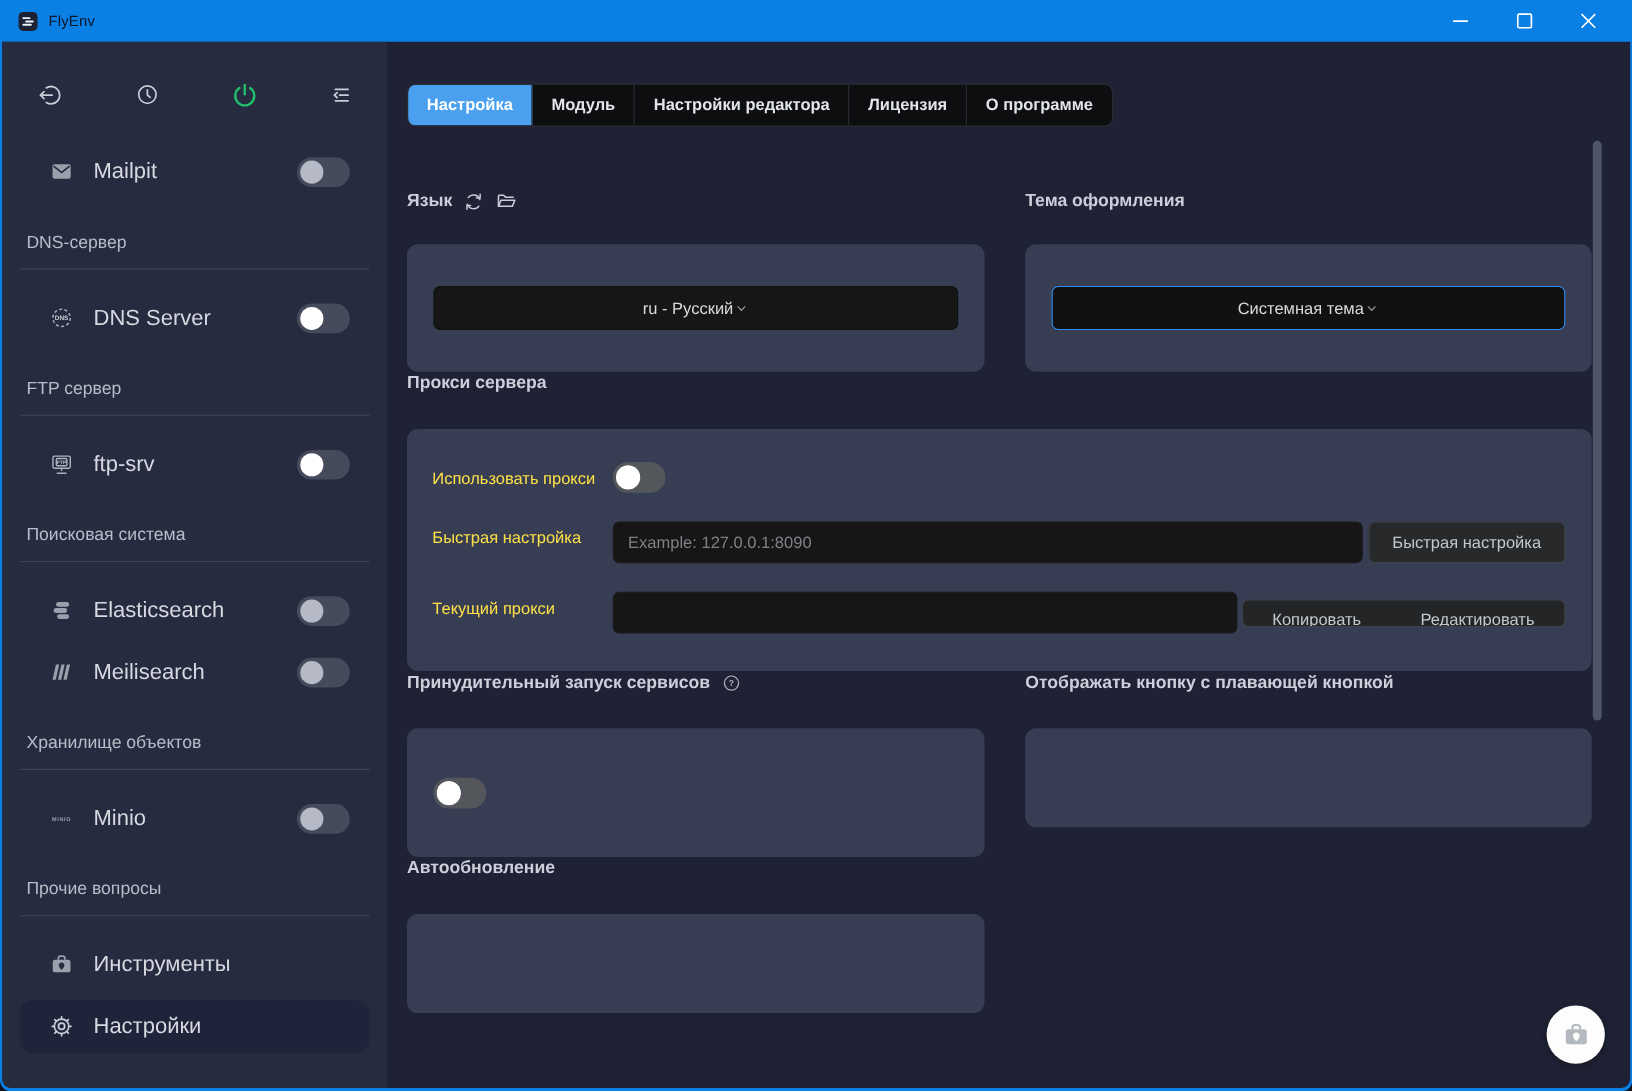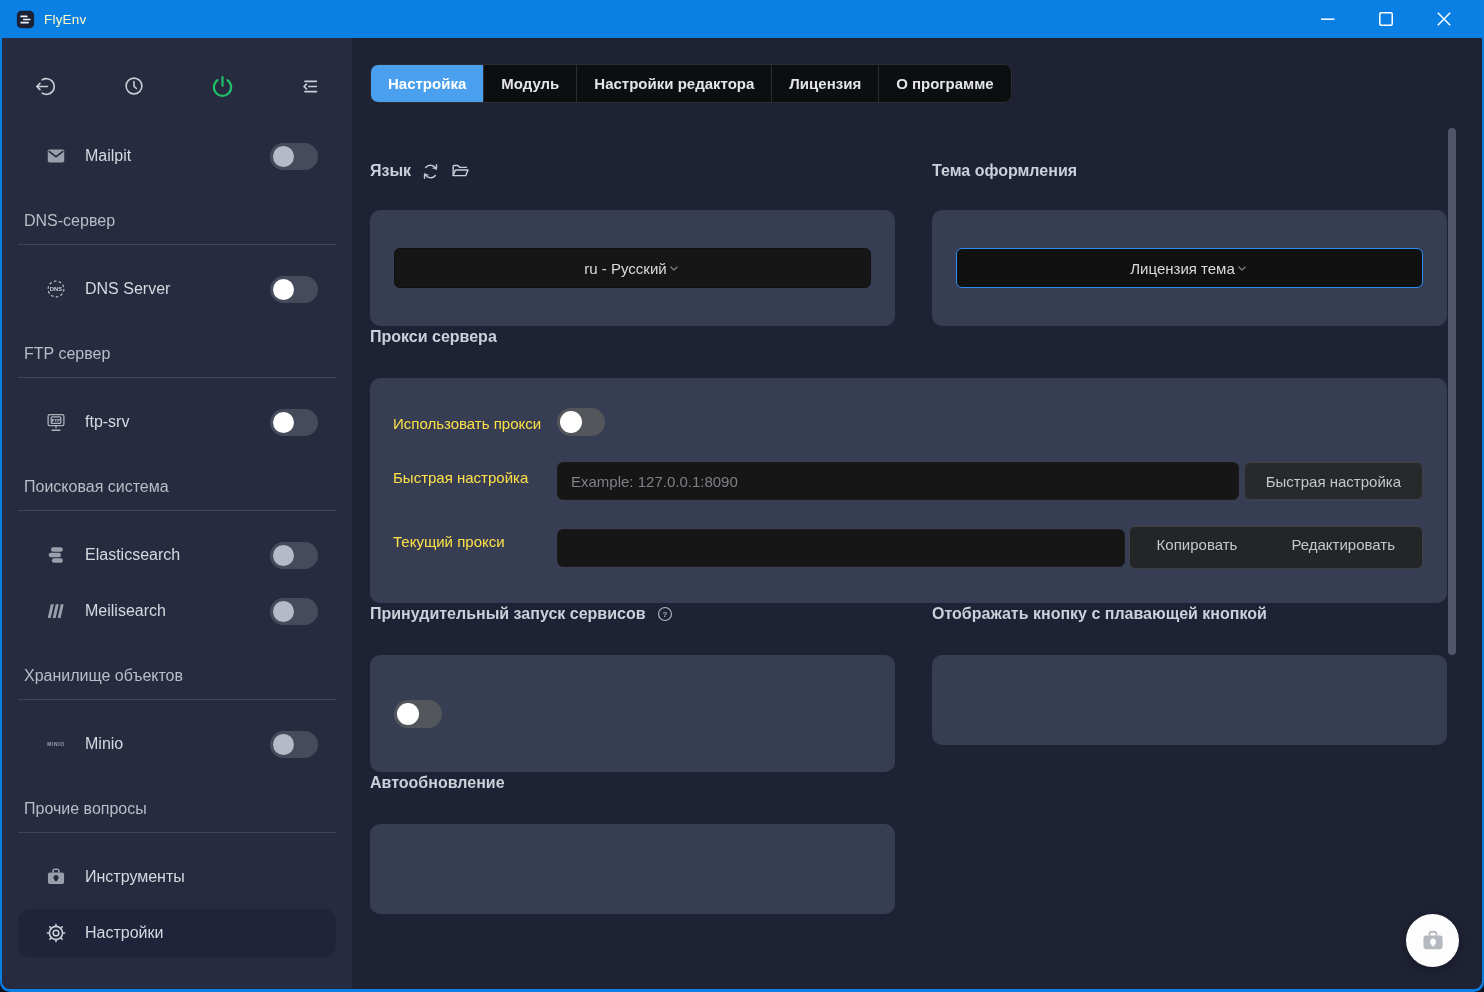--- a/index.html
+++ b/index.html
@@ -1,45 +1,45 @@
 <!DOCTYPE html>
 <html><head>
 <meta charset="utf-8">
 <style>
   html,body{margin:0;padding:0;background:#101322;font-family:"Liberation Sans",sans-serif;}
   *{box-sizing:border-box;}
   .window{width:1484px;height:992px;background:#0b80e4;padding:0 2px 3px;border-radius:0 0 10px 10px;position:relative;overflow:hidden;}
-  .titlebar{height:38px;display:flex;align-items:center;padding:0 12px;color:#fef9c3;}
+  .titlebar{height:38px;display:flex;align-items:center;padding:0 12px;color:#0f172a;}
   .logo{display:flex;margin:0 9px 0 2px;}
   .apptitle{font-size:13.5px;letter-spacing:.2px;}
   .wincontrols{margin-left:auto;display:flex;align-items:center;gap:22px;padding-right:8px;}
   .winbtn{width:36px;height:30px;display:flex;align-items:center;justify-content:center;cursor:default;}
   .app{display:flex;height:951px;background:#1f2234;border-radius:0 0 8px 8px;overflow:hidden;}
   
   .sidebar{width:350px;flex-shrink:0;background:#272b3f;padding-top:28px;overflow:hidden;}
   .side-icons{display:flex;justify-content:space-between;align-items:center;padding:0 26px 0 28px;height:40px;}
   .side-icons .sic{width:30px;height:30px;display:flex;align-items:center;justify-content:center;cursor:pointer;}
   .entries{margin-top:0;}
   .svc{display:flex;align-items:center;height:56px;padding:0 34px 0 42px;}
   .entries > .svc:first-child{margin-top:22px;}
   .sep + .svc{margin-top:16px;}
   .svc .ic{width:24px;display:flex;justify-content:center;margin-right:17px;flex-shrink:0;}
-  .svc .lbl{font-size:16px;color:#d6d9e0;flex:1;white-space:nowrap;}
+  .svc .lbl{font-size:20px;color:#d6d9e0;flex:1;white-space:nowrap;}
   .section{color:#b9bdc8;font-size:16px;padding:0 22px;margin-top:28px;}
   .sep{height:1px;background:#3e4357;margin:14px 16px 0;}
   .activewrap{margin:4px 16px 0;background:#20243a;border-radius:12px;}
   .activewrap .svc{padding:0 18px 0 26px;height:48px;}
   
   .tg{width:48px;height:27px;border-radius:14px;background:#464b5c;position:relative;flex-shrink:0;cursor:pointer;}
   .tg .knob{position:absolute;left:3px;top:3px;width:21px;height:21px;border-radius:50%;background:#fff;}
   .tg.dim .knob{background:#b6bac7;}
   .tg.big{width:48px;height:28px;background:#53575c;}
   .tg.big .knob{width:22px;height:22px;background:#fff;}
   
-  .main{flex:1;position:relative;padding:0 35px 0 18px;overflow:hidden;}
+  .main{flex:1;position:relative;padding:12px 35px 0 18px;overflow:hidden;}
   .tabs{display:inline-flex;margin-top:26px;background:#0d0e10;border:1px solid #2c2d33;border-radius:8px;overflow:hidden;}
   .tab{padding:0 17px;height:37px;line-height:37px;font-size:15px;font-weight:700;color:#e3e5e8;border-right:1px solid #2c2d33;cursor:pointer;white-space:nowrap;}
   .tab:last-child{border-right:none;}
   .tab.active{background:#4aa0ef;color:#fff;}
   .cols{display:grid;grid-template-columns:525px 1fr;column-gap:37px;}
   .full{grid-column:1 / -1;}
   .h{font-size:16px;font-weight:700;color:#ccd0da;display:flex;align-items:center;gap:10px;height:22px;}
   .row1 .h{margin-top:57px;}
   .hic{display:flex;align-items:center;cursor:pointer;}
   .card{margin-top:30px;background:#373d53;border-radius:10px;}
@@ -48,21 +48,21 @@
   .selectbox.focus{border:1.5px solid #2f8df2;background:#111;}
   .card.proxy{padding:30px 24px 34px 23px;}
   .prow{display:flex;align-items:flex-start;margin-bottom:26px;}
   .prow:last-child{margin-bottom:0;}
   .plabel{width:164px;font-size:15px;color:#fde047;line-height:1.55;padding-top:4px;flex-shrink:0;}
   .pctrl{flex:1;display:flex;align-items:center;}
   .tin{flex:1;height:38px;background:#161616;border:1px solid #1d1d1d;border-radius:6px;color:#d8dade;padding:0 13px;font-size:15px;outline:none;min-width:0;}
   .tin::placeholder{color:#7d8086;}
   .btn{height:38px;background:#27292a;border:1px solid #3f4244;border-radius:6px;color:#c3c7ce;font-size:15px;padding:0 21px;margin-left:5px;cursor:pointer;white-space:nowrap;font-family:inherit;}
   .btngroup{display:flex;margin-left:4px;background:#232526;border:1px solid #3f4244;border-radius:6px;overflow:hidden;}
-  .gbtn{height:41px;line-height:36px;padding:0 27px;color:#c3c7ce;font-size:15px;cursor:pointer;white-space:nowrap;}
+  .gbtn{height:23px;line-height:36px;padding:0 27px;color:#c3c7ce;font-size:15px;cursor:pointer;white-space:nowrap;}
   .card.tglcard{height:117px;display:flex;align-items:center;padding:0 24px;}
   .card.stub{height:90px;}
   .scrollthumb{position:absolute;left:1448px;top:128px;width:8px;height:527px;border-radius:4px;background:rgba(150,158,182,.42);}
   .fab{position:absolute;left:1406px;top:914px;width:53px;height:53px;border-radius:50%;background:#fdfdfd;display:flex;align-items:center;justify-content:center;cursor:pointer;box-shadow:0 2px 8px rgba(0,0,0,.35);}
   svg{display:block;}
   svg text{font-family:"Liberation Sans",sans-serif;}
 </style>
 </head>
 <body>
 
@@ -272,21 +272,21 @@
                 </span>
             </div>
           </div>
         </div>
         <div class="row1">
           <div class="h">
               <span>Тема оформления</span>
             </div>
           <div class="card selcard">
             <div class="selectbox focus">
-              <span>Лицензия тема</span>
+              <span>Системная тема</span>
               <span>
                   <svg width="14" height="14" viewBox="0 0 24 24" fill="none" stroke="#8f939b" stroke-width="2">
                     <path d="M6 9.5l6 6 6-6"></path>
                   </svg>
                 </span>
             </div>
           </div>
         </div>
 
         <div class="full">

